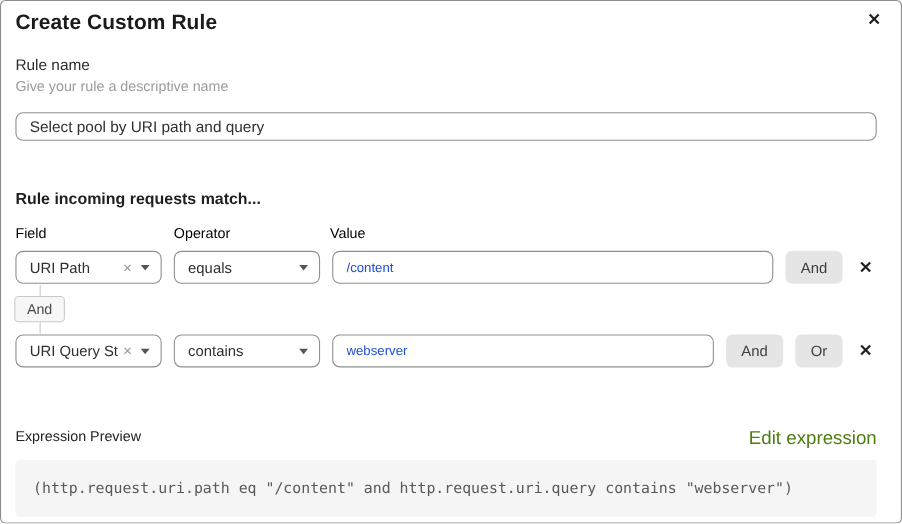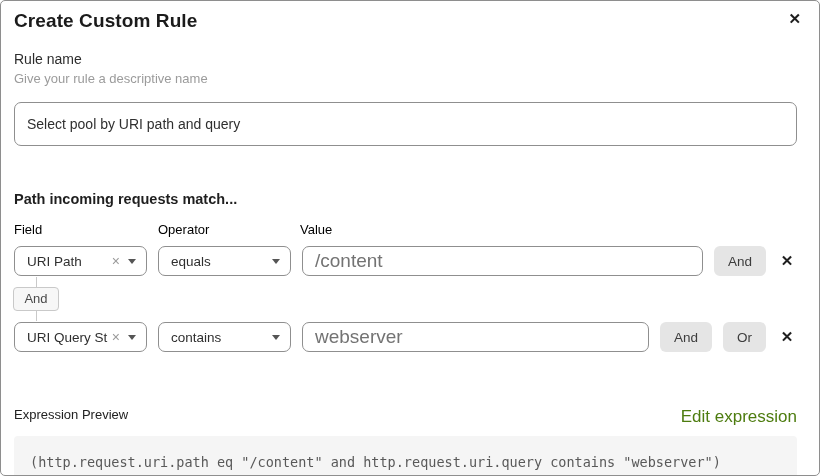--- a/index.html
+++ b/index.html
@@ -27,21 +27,21 @@
   .title {
     margin-top:9px;
     font-size:19px; font-weight:700; color:#1b1b1b;
     letter-spacing:.1px;
   }
 
   .rule-label { margin-top:19px; font-size:14px; color:#2d2d2d; }
   .rule-helper { margin-top:4px; font-size:13px; color:#9b9b9b; }
 
   .text-input {
-    display:block; width:100%; height:44px;
+    display:block; width:100%; height:26px;
     border:1px solid #8f8f8f; border-radius:7px;
     padding:0 12px; font-size:14px; color:#2f2f2f;
     font-family:"Liberation Sans", sans-serif;
     background:#fff; outline:none;
   }
   .rule-input { margin-top:16px; }
 
   .section-heading {
     margin-top:45px;
     font-size:14.5px; font-weight:700; color:#1f1f1f;
@@ -67,21 +67,21 @@
     width:0; height:0;
     border-left:4.5px solid transparent;
     border-right:4.5px solid transparent;
     border-top:5.5px solid #555;
     flex:0 0 auto;
   }
 
   .value-input {
     flex:1 1 auto; min-width:0; height:30px;
     border:1px solid #8f8f8f; border-radius:7px;
-    padding:0 12px; font-size:19px; color:#737373;
+    padding:0 12px; font-size:12px; color:#1d4ed8;
     font-family:"Liberation Sans", sans-serif; outline:none;
   }
 
   .conj-btn {
     flex:0 0 auto; height:30px; padding:0 14px;
     background:#e5e5e5; border:none; border-radius:6px;
     font-size:13.5px; color:#3d3d3d;
     font-family:"Liberation Sans", sans-serif;
     cursor:pointer;
   }
@@ -124,21 +124,21 @@
 <div class="dialog">
 
   <button class="close-btn">✕</button>
 
   <h1 class="title">Create Custom Rule</h1>
 
   <div class="rule-label">Rule name</div>
   <div class="rule-helper">Give your rule a descriptive name</div>
   <input class="text-input rule-input" type="text" value="Select pool by URI path and query" style="">
 
-  <div class="section-heading">Path incoming requests match...</div>
+  <div class="section-heading">Rule incoming requests match...</div>
 
   <div class="col-labels">
     <span class="col-field">Field</span>
     <span class="col-operator">Operator</span>
     <span class="col-value">Value</span>
   </div>
 
   <div class="cond-row">
     <div class="select">
       <span class="sel-text">URI Path</span>

